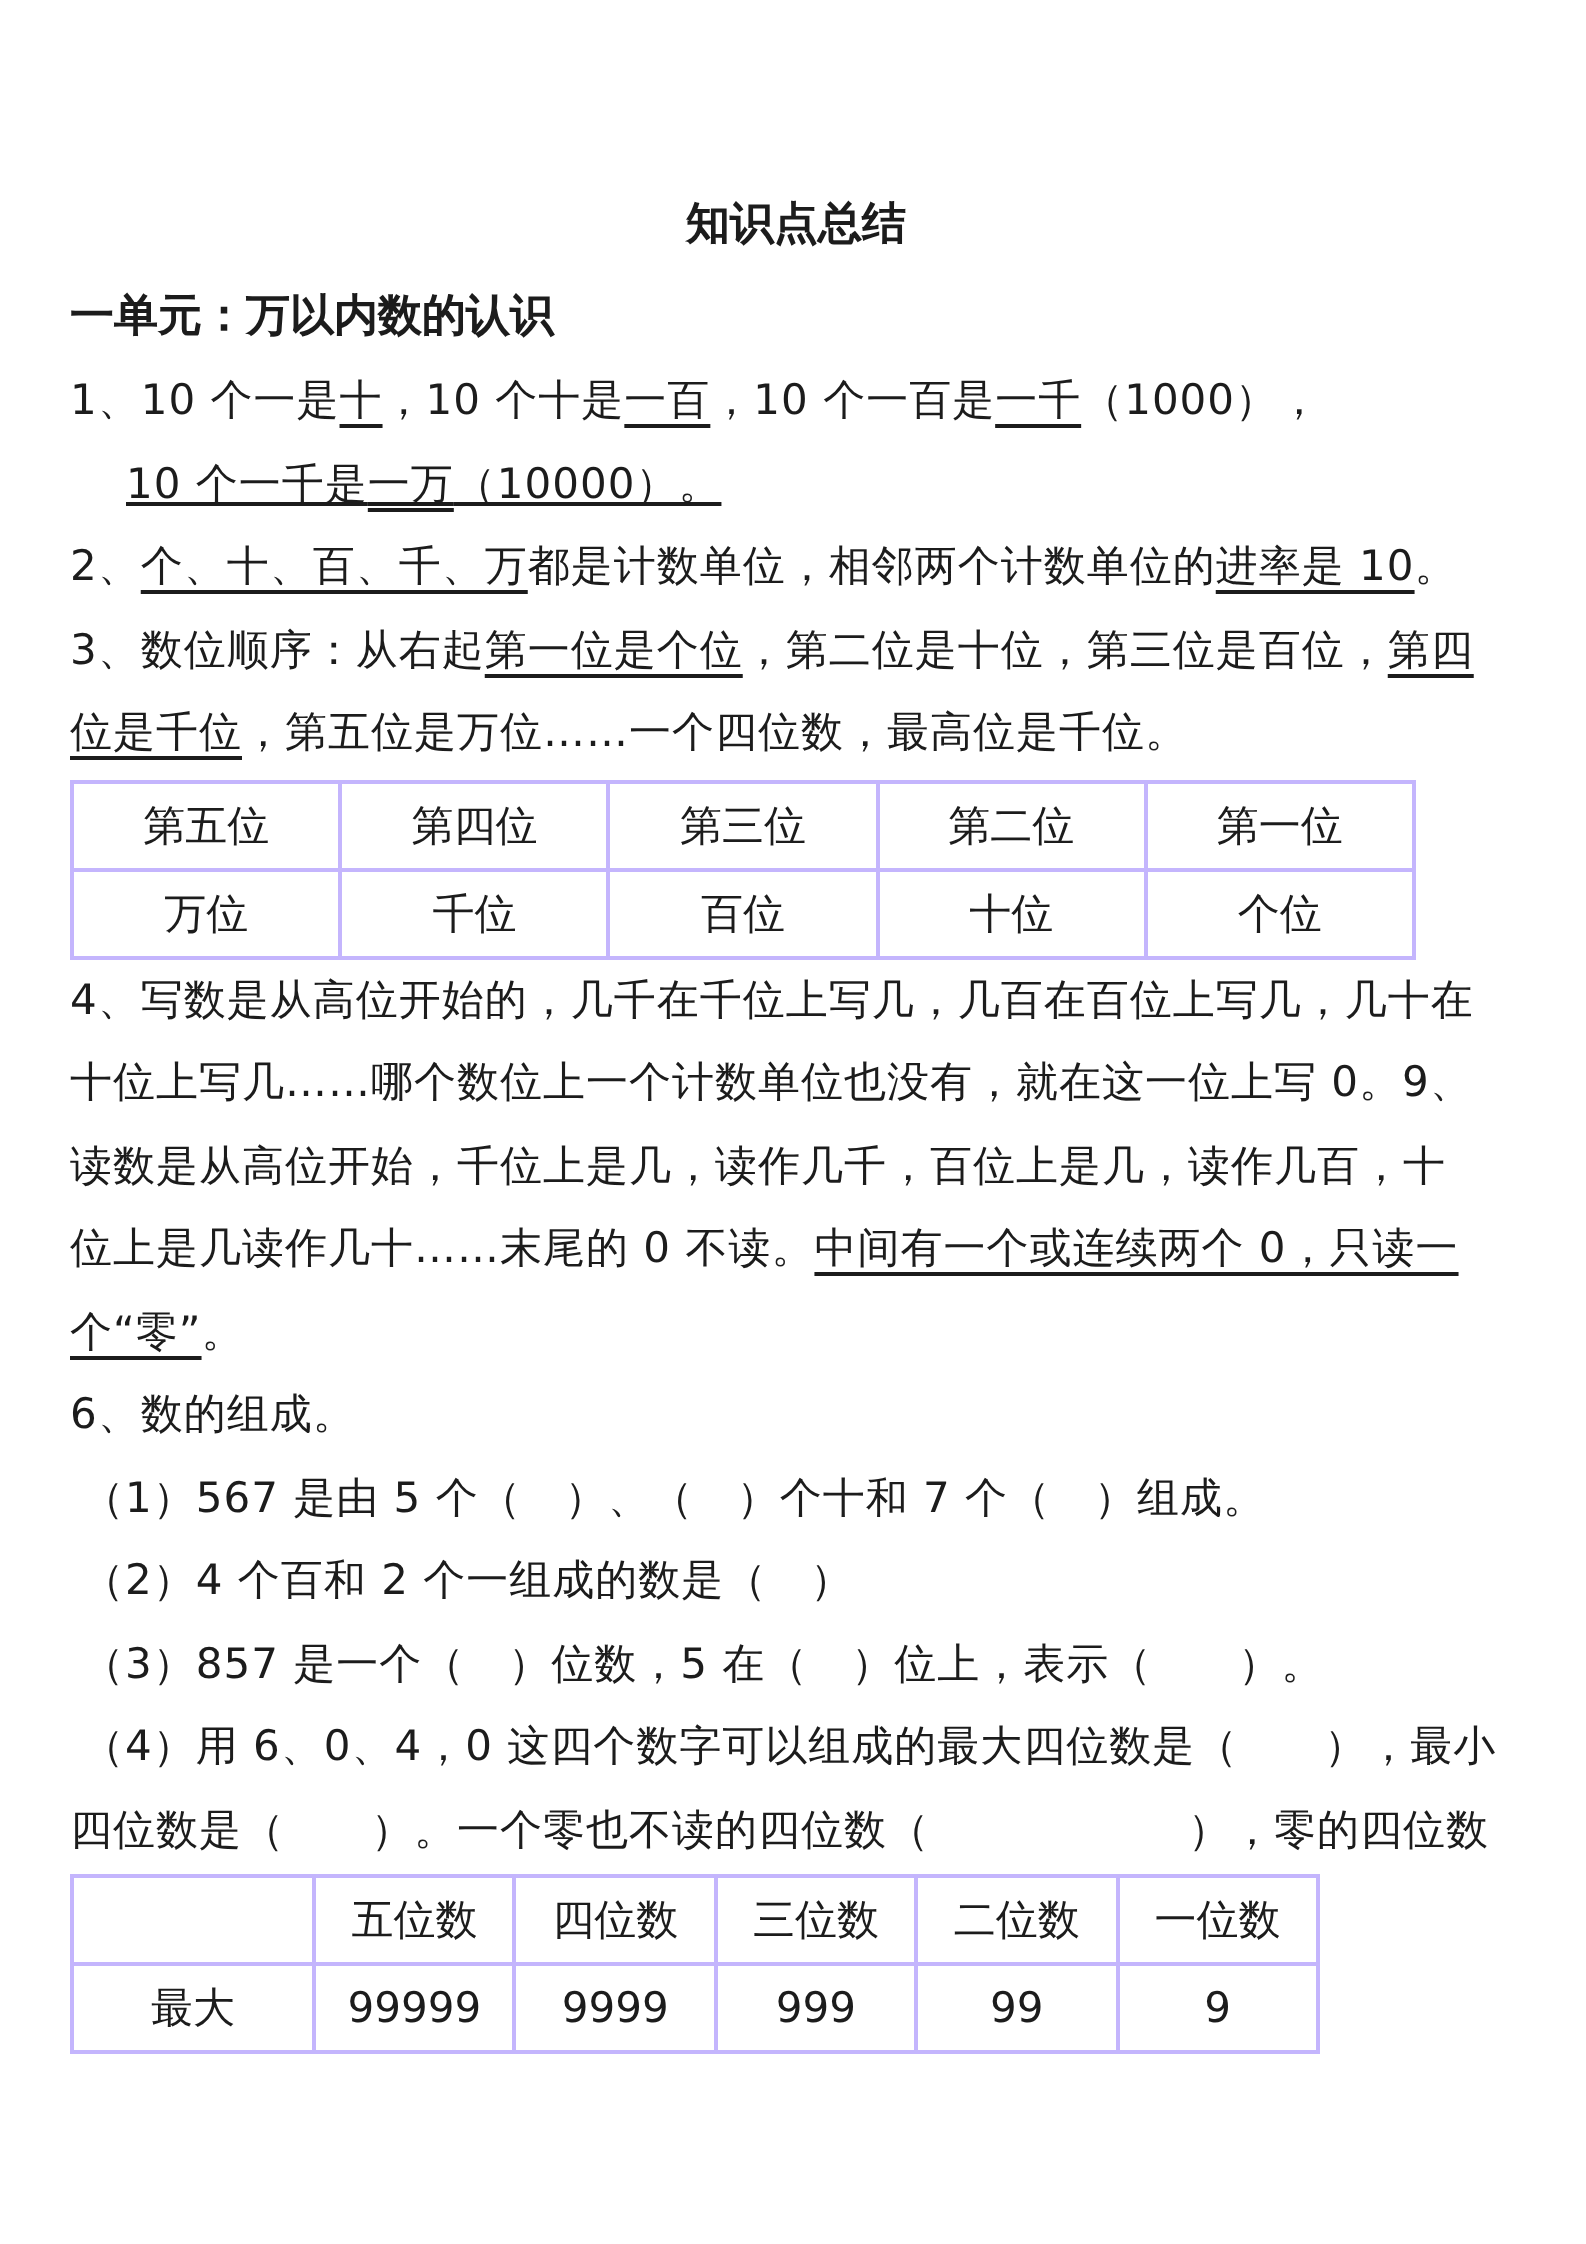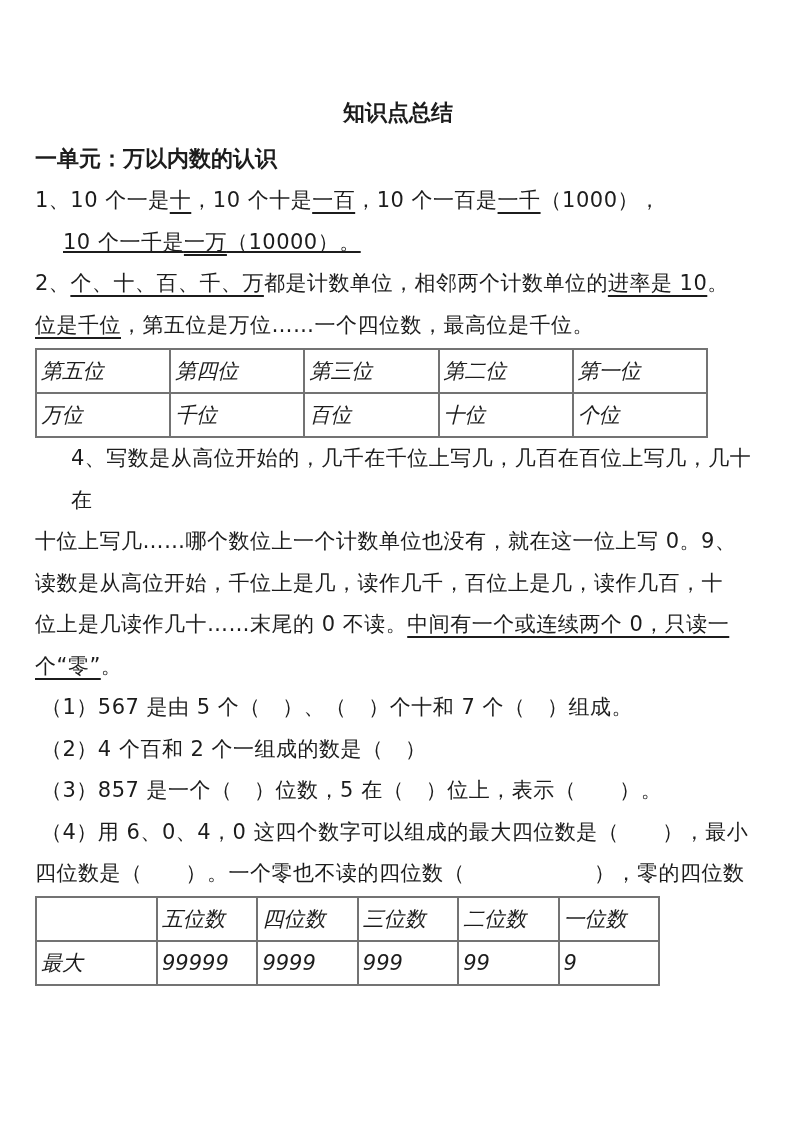--- a/index.html
+++ b/index.html
@@ -33,46 +33,46 @@
   .u { text-decoration: underline; text-underline-offset: 5px; text-decoration-thickness: 1.5px; }
   .indent { padding-left: 28px; text-decoration: underline; }
   .indent-sm { padding-left: 6px; }
   table {
     border-collapse: collapse;
     table-layout: fixed;
   }
   .tbl1 { width: 673px; margin: 2px 0 0 0; }
   .tbl2 { width: 625px; margin: 1px 0 14px 0; }
   td {
-    border: 2px solid #737373;
-    text-align: left;
+    border: 2px solid #c4b5fd;
+    text-align: center;
     vertical-align: middle;
     height: 42px;
     padding: 0 4px;
     overflow: hidden;
-    font-style: italic;
   }
   .tbl2 td.c0 { width: 111px; }
-  .after-table { margin-top: 0px; margin-left: 36px; }
+  .after-table { margin-top: 0px; }
 </style>
 </head>
 <body>
 
 <div class="page">
 
   <div class="doc-title">知识点总结</div>
 
   <div class="heading">一单元：万以内数的认识</div>
 
   <div class="line"><span>1、10 个一是</span><span class="u">十</span><span>，10 个十是</span><span class="u">一百</span><span>，10 个一百是</span><span class="u">一千</span><span>（1000），</span></div>
 
   <div class="line indent"><span>10 个一千是</span><span class="u">一万</span><span>（10000）。</span></div>
 
   <div class="line"><span>2、</span><span class="u">个、十、百、千、万</span><span>都是计数单位，相邻两个计数单位的</span><span class="u">进率是 10</span><span>。</span></div>
 
+  <div class="line"><span>3、数位顺序：从右起</span><span class="u">第一位是个位</span><span>，第二位是十位，第三位是百位，</span><span class="u">第四</span></div>
 
   <div class="line"><span class="u">位是千位</span><span>，第五位是万位……一个四位数，最高位是千位。</span></div>
 
   <table class="tbl1">
     <tbody>
         <tr>
       <td>第五位</td>
       <td>第四位</td>
       <td>第三位</td>
       <td>第二位</td>
@@ -87,20 +87,21 @@
     </tr>
   </tbody>
     </table>
 
   <div class="line after-table"><span>4、写数是从高位开始的，几千在千位上写几，几百在百位上写几，几十在</span></div>
   <div class="line"><span>十位上写几……哪个数位上一个计数单位也没有，就在这一位上写 0。9、</span></div>
   <div class="line"><span>读数是从高位开始，千位上是几，读作几千，百位上是几，读作几百，十</span></div>
   <div class="line"><span>位上是几读作几十……末尾的 0 不读。</span><span class="u">中间有一个或连续两个 0，只读一</span></div>
   <div class="line"><span class="u">个“零”</span><span>。</span></div>
 
+  <div class="line"><span>6、数的组成。</span></div>
 
   <div class="line indent-sm"><span>（1）567 是由 5 个（　）、（　）个十和 7 个（　）组成。</span></div>
   <div class="line indent-sm"><span>（2）4 个百和 2 个一组成的数是（　）</span></div>
   <div class="line indent-sm"><span>（3）857 是一个（　）位数，5 在（　）位上，表示（　　）。</span></div>
   <div class="line indent-sm"><span>（4）用 6、0、4，0 这四个数字可以组成的最大四位数是（　　），最小</span></div>
   <div class="line"><span>四位数是（　　）。一个零也不读的四位数（　　　　　　），零的四位数</span></div>
 
   <table class="tbl2">
     <tbody>
         <tr>

